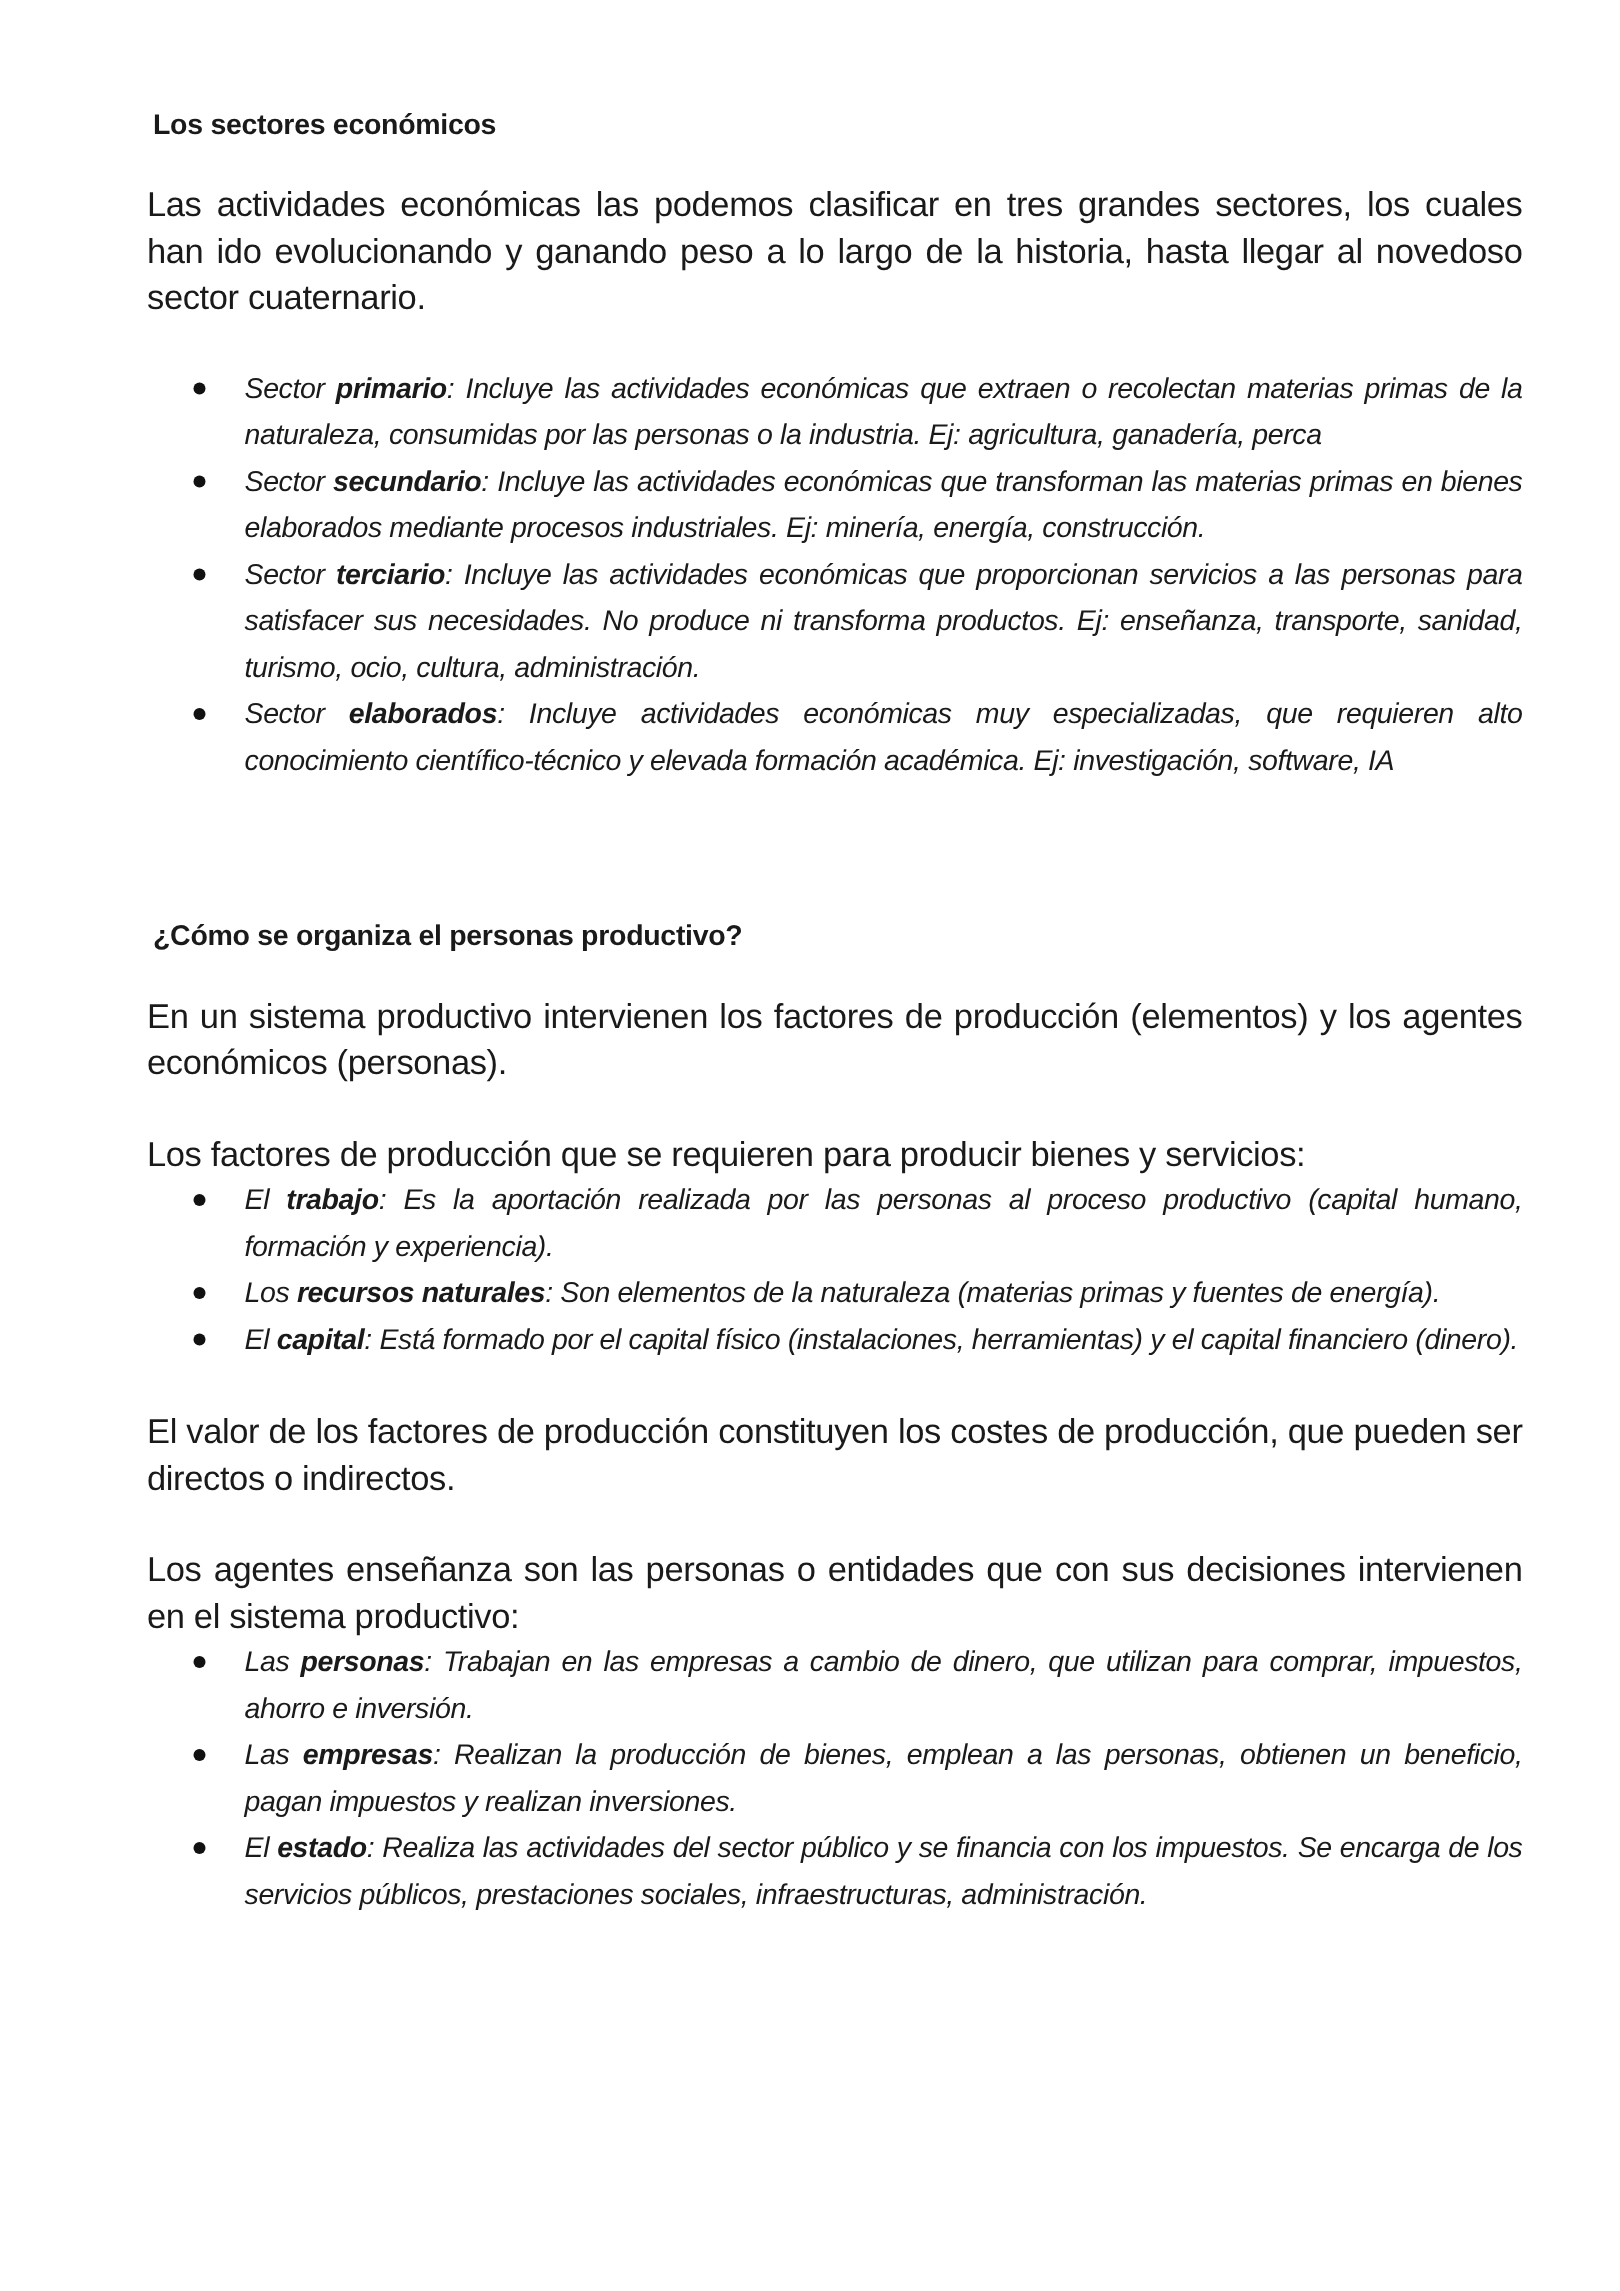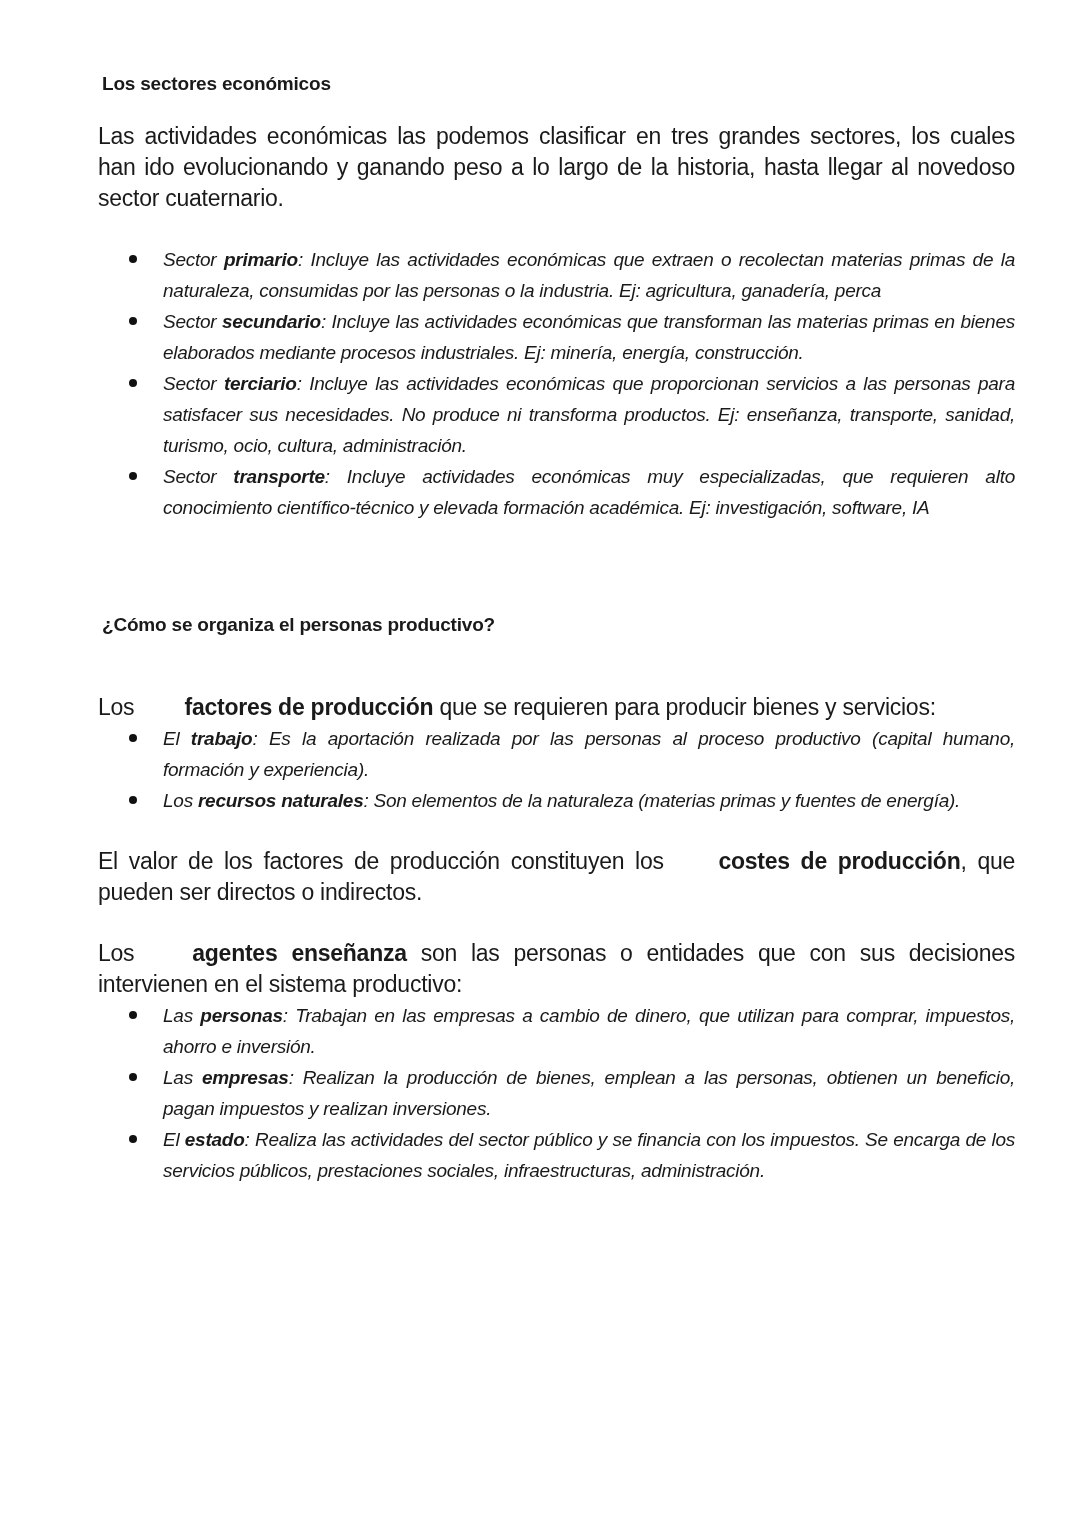--- a/index.html
+++ b/index.html
@@ -29,21 +29,21 @@
       letter-spacing: -0.2px;
     }
     .para {
       font-size: 23px;
       line-height: 31px;
       margin: 0;
       text-align: justify;
       letter-spacing: -0.25px;
       word-spacing: 0px;
     }
-    .para b, .li-text b { font-weight: bold; margin-left: 44px; }
+    .para b, .li-text b { font-weight: normal; }
     .list {
       list-style: none;
       margin: 0;
       padding: 0;
       font-style: italic;
     }
     .li {
       position: relative;
       padding-left: 65px;
       font-size: 19px;
@@ -82,40 +82,45 @@
     <li class="li">
       <span class="bullet"></span>
       <span>Sector </span><b>secundario</b><span>: Incluye las actividades económicas que transforman las materias primas en bienes elaborados mediante procesos industriales. Ej: minería, energía, construcción.</span>
     </li>
     <li class="li">
       <span class="bullet"></span>
       <span>Sector </span><b>terciario</b><span>: Incluye las actividades económicas que proporcionan servicios a las personas para satisfacer sus necesidades. No produce ni transforma productos. Ej: enseñanza, transporte, sanidad, turismo, ocio, cultura, administración.</span>
     </li>
     <li class="li">
       <span class="bullet"></span>
-      <span>Sector </span><b>transporte</b><span>: Incluye actividades económicas muy especializadas, que requieren alto conocimiento científico-técnico y elevada formación académica. Ej: investigación, software, IA</span>
+      <span>Sector </span><b>elaborados</b><span>: Incluye actividades económicas muy especializadas, que requieren alto conocimiento científico-técnico y elevada formación académica. Ej: investigación, software, IA</span>
     </li>
   </ul>
 
   <div class="gap-xl"></div>
 
   <h2 class="heading">¿Cómo se organiza el personas productivo?</h2>
   <div class="gap-s"></div>
+  <p class="para">En un sistema productivo intervienen los factores de producción (elementos) y los agentes económicos (personas).</p>
   <div class="gap-m"></div>
 
   <p class="para"><span>Los </span><b>factores de producción</b><span> que se requieren para producir bienes y servicios:</span></p>
 
   <ul class="list">
     <li class="li">
       <span class="bullet"></span>
       <span>El </span><b>trabajo</b><span>: Es la aportación realizada por las personas al proceso productivo (capital humano, formación y experiencia).</span>
     </li>
     <li class="li">
       <span class="bullet"></span>
       <span>Los </span><b>recursos naturales</b><span>: Son elementos de la naturaleza (materias primas y fuentes de energía).</span>
+    </li>
+    <li class="li">
+      <span class="bullet"></span>
+      <span>El </span><b>capital</b><span>: Está formado por el capital físico (instalaciones, herramientas) y el capital financiero (dinero).</span>
     </li>
   </ul>
 
   <div class="gap-m"></div>
 
   <p class="para"><span>El valor de los factores de producción constituyen los </span><b>costes de producción</b><span>, que pueden ser directos o indirectos.</span></p>
 
   <div class="gap-m"></div>
 
   <p class="para"><span>Los </span><b>agentes enseñanza</b><span> son las personas o entidades que con sus decisiones intervienen en el sistema productivo:</span></p>

